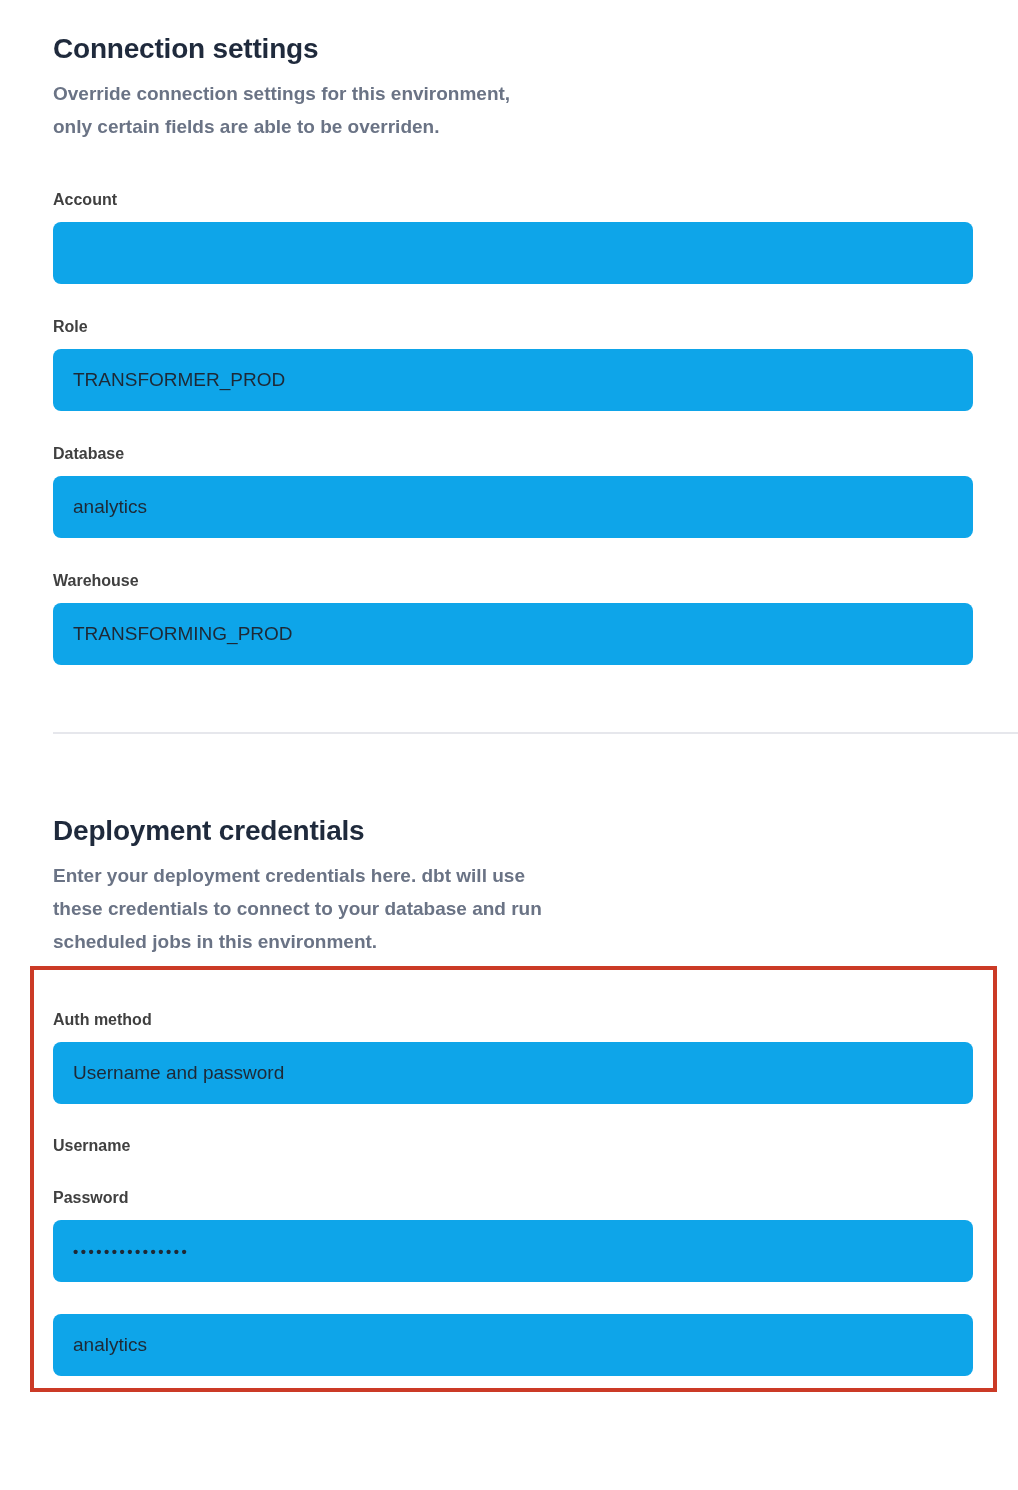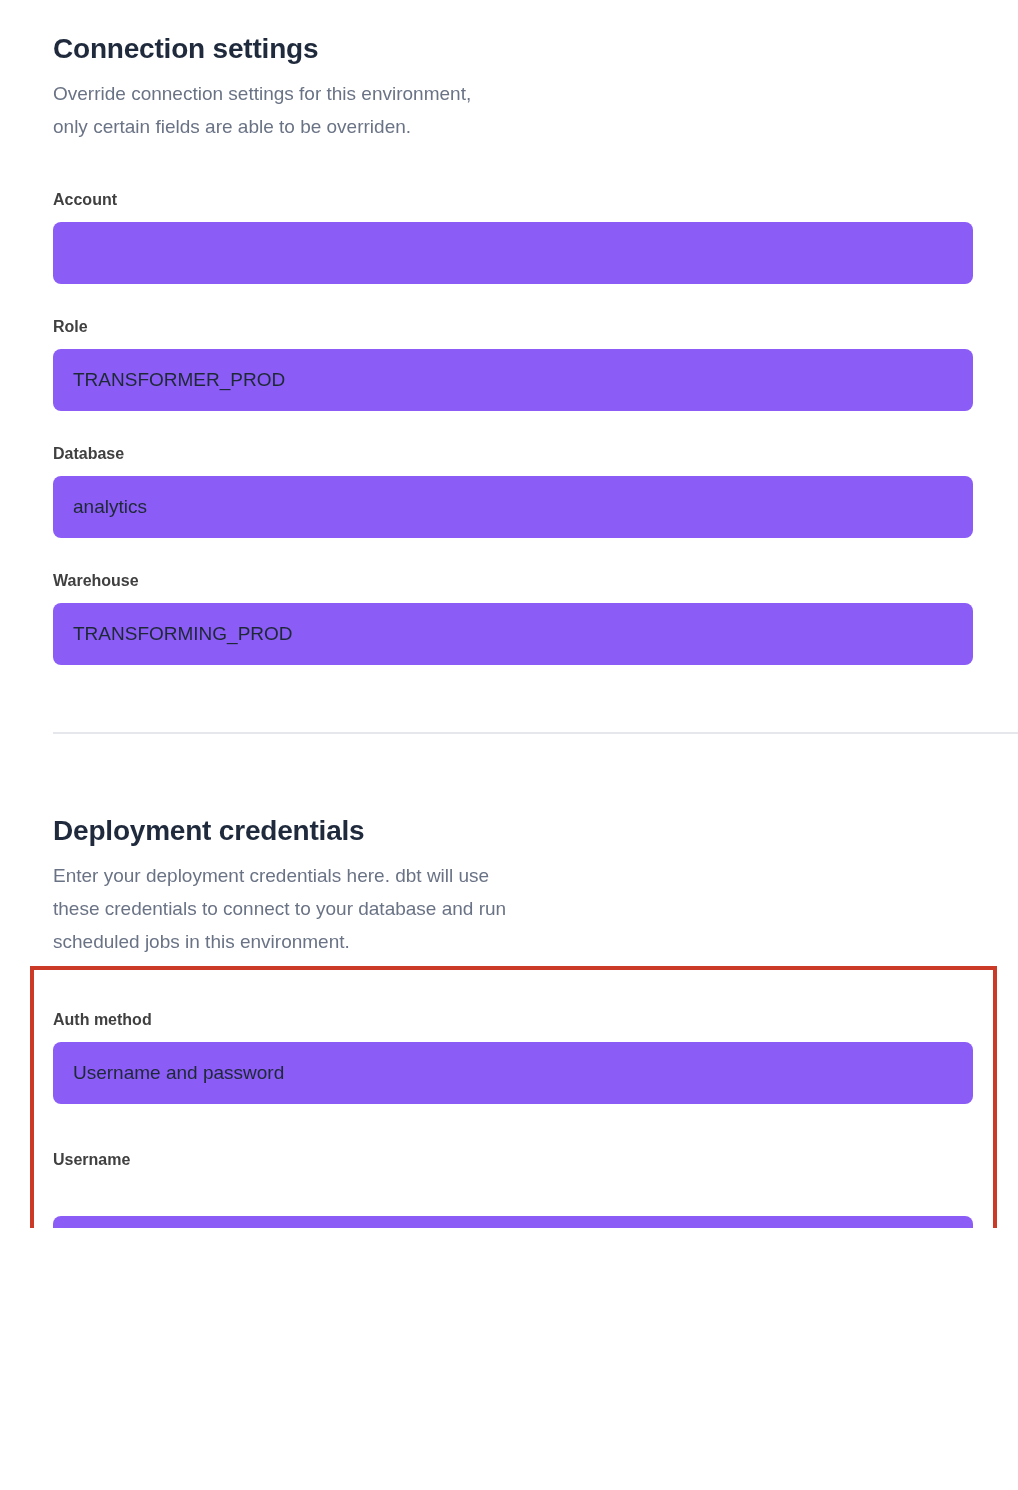--- a/index.html
+++ b/index.html
@@ -3,39 +3,40 @@
 <meta charset="utf-8">
 <style>
   * { margin: 0; padding: 0; box-sizing: border-box; }
   html, body {
     background: #ffffff;
     font-family: "Liberation Sans", "DejaVu Sans", sans-serif;
   }
   .page {
     position: relative;
     width: 1018px;
-    height: 1228px;
+    height: 1490px;
     background: #ffffff;
     overflow: hidden;
   }
   .content {
     margin-left: 53px;
     width: 920px;
     padding-top: 34px;
   }
   .section-title {
     font-size: 28px;
     line-height: 30px;
     font-weight: 700;
     color: #1f2a3c;
     letter-spacing: -0.2px;
   }
   .section-desc {
     margin-top: 13px;
     max-width: 540px;
+    font-weight: bold;
   }
   .section-desc .desc-line {
     font-size: 19px;
     line-height: 33px;
     color: #6a7385;
   }
   .field {
     margin-top: 33px;
   }
   .field.first {
@@ -46,21 +47,21 @@
     font-size: 16px;
     line-height: 20px;
     font-weight: 700;
     color: #404040;
   }
   .text-input {
     display: block;
     margin-top: 12px;
     width: 100%;
     height: 62px;
-    background: #8b5cf6;
+    background: #0ea5e9;
     border: none;
     outline: none;
     border-radius: 8px;
     padding: 0 20px;
     font-family: "Liberation Sans", "DejaVu Sans", sans-serif;
     font-size: 19px;
     color: #1e2936;
   }
   .text-input.masked {
     font-size: 15px;
@@ -81,21 +82,21 @@
     margin-top: 8px;
     margin-left: -23px;
     width: 967px;
     border: 4px solid #cb3a26;
     padding: 40px 20px 12px 19px;
   }
   .highlight-box .field:first-child {
     margin-top: 0;
   }
   .highlight-box .field {
-    margin-top: 46px;
+    margin-top: 32px;
   }
 </style>
 </head>
 <body>
 
 <div class="page">
   <div class="content">
 
     <section>
       <h1 class="section-title">Connection settings</h1>
@@ -139,20 +140,24 @@
 
         <div class="field">
           <label class="field-label">Auth method</label>
           <input class="text-input" type="text" value="Username and password" style="">
         </div>
 
         <div class="field">
           <label class="field-label">Username</label>
         </div>
 
+        <div class="field">
+          <label class="field-label">Password</label>
+          <input class="text-input masked" type="text" value="•••••••••••••••" style="">
+        </div>
 
         <div class="field">
           <input class="text-input" type="text" value="analytics" style="">
         </div>
 
       </div>
     </section>
 
   </div>
 </div>

